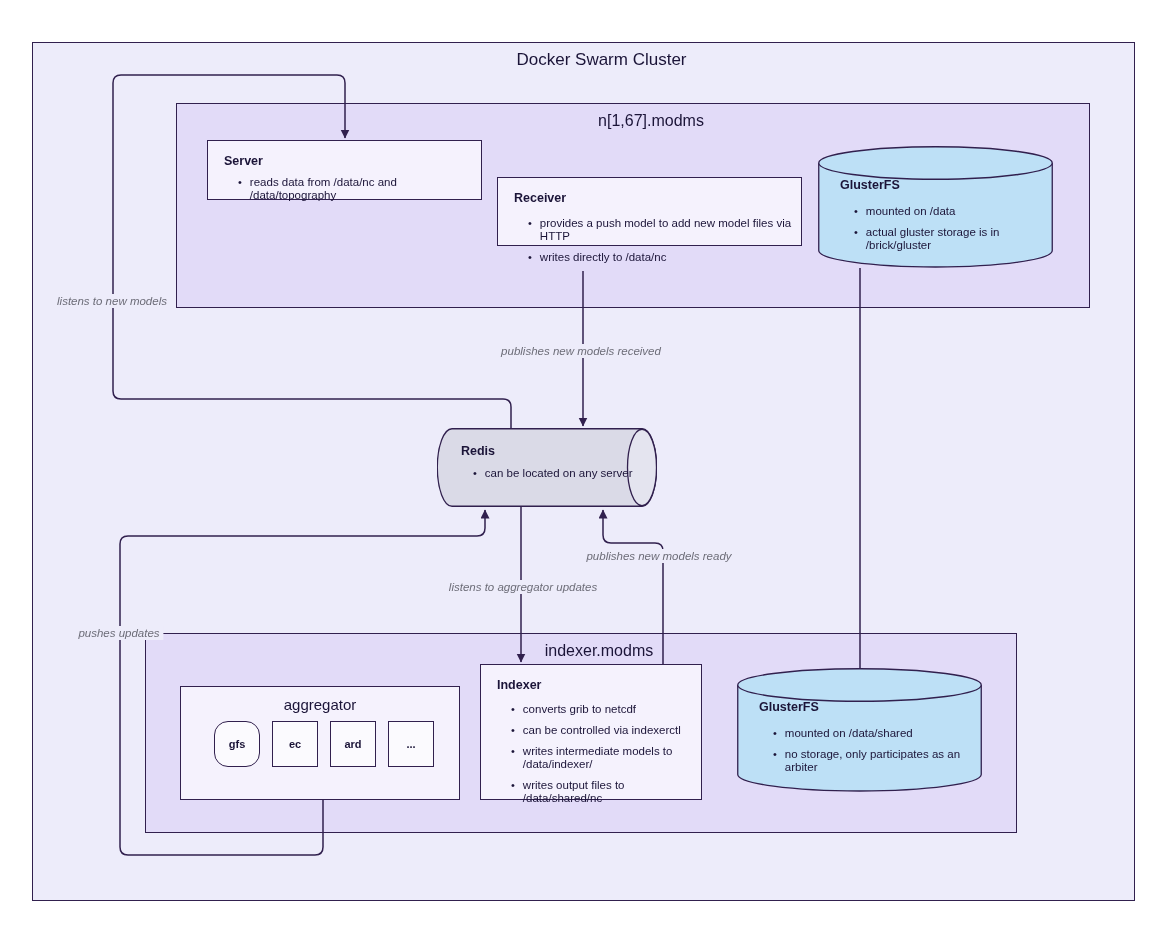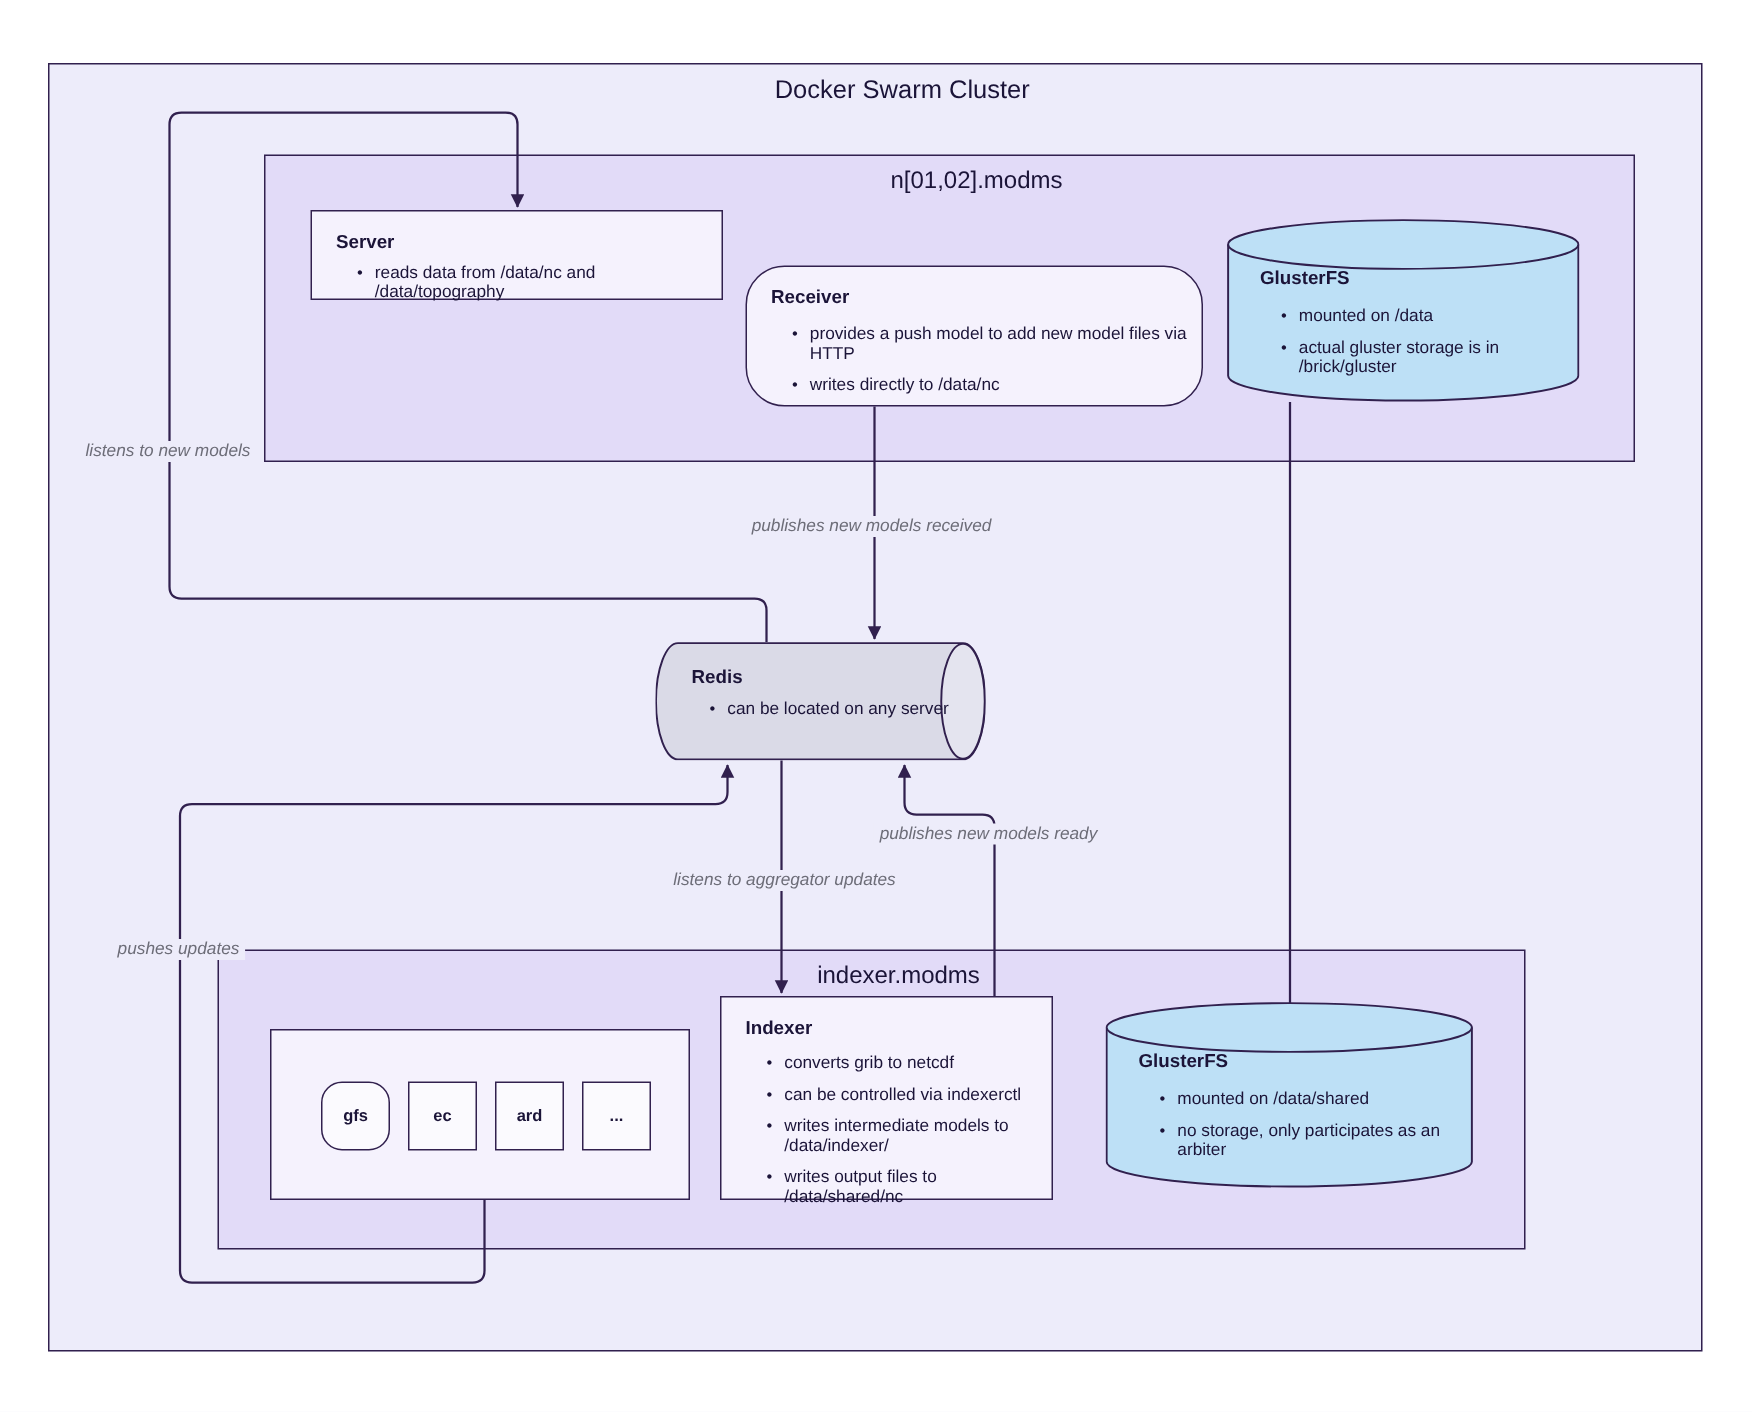--- a/index.html
+++ b/index.html
@@ -55,21 +55,21 @@
 </head>
 <body>
 
 <div class="canvas">
 
   <div class="cluster outer" style="left:32px;top:42px;width:1103px;height:859px;">
     <div class="cluster-title">Docker Swarm Cluster</div>
   </div>
 
   <div class="cluster sub" style="left:176px;top:103px;width:914px;height:205px;">
-    <div class="cluster-title">n[01,02].modms</div>
+    <div class="cluster-title">n[1,67].modms</div>
   </div>
 
   <div class="cluster sub" style="left:145px;top:633px;width:872px;height:200px;">
     <div class="cluster-title">indexer.modms</div>
   </div>
 
   <svg class="edges" width="1168" height="941" viewBox="0 0 1168 941">
     <defs>
       <marker id="arr" markerUnits="userSpaceOnUse" markerWidth="10" markerHeight="10" refX="8.5" refY="4.5" orient="auto">
         <path d="M0,0 L9,4.5 L0,9 Z" style="fill:var(--border);stroke:none;"></path>
@@ -84,21 +84,21 @@
   </svg>
 
   <div class="node" style="left:207px;top:140px;width:275px;height:60px;">
     <div class="node-title">Server</div>
     <div class="bullet">
       <span class="dot">•</span>
       <span>reads data from /data/nc and /data/topography</span>
     </div>
   </div>
 
-  <div class="node" style="left:497px;top:177px;width:305px;height:94px;border-radius:26px;">
+  <div class="node" style="left:497px;top:177px;width:305px;height:69px;">
     <div class="node-title">Receiver</div>
     <div class="bullet" style="margin-top:12px;">
       <span class="dot">•</span>
       <span>provides a push model to add new model files via HTTP</span>
     </div>
     <div class="bullet">
       <span class="dot">•</span>
       <span>writes directly to /data/nc</span>
     </div>
   </div>
@@ -129,20 +129,21 @@
     <div class="content">
       <div class="node-title">Redis</div>
       <div class="bullet">
         <span class="dot">•</span>
         <span>can be located on any server</span>
       </div>
     </div>
   </div>
 
   <div class="node" style="left:180px;top:686px;width:280px;height:114px;">
+    <div class="agg-title">aggregator</div>
     <div class="agg-child" style="left:33px;border-radius:14px;">
       <span>gfs</span>
     </div>
     <div class="agg-child" style="left:91px;">
       <span>ec</span>
     </div>
     <div class="agg-child" style="left:149px;">
       <span>ard</span>
     </div>
     <div class="agg-child" style="left:207px;">

